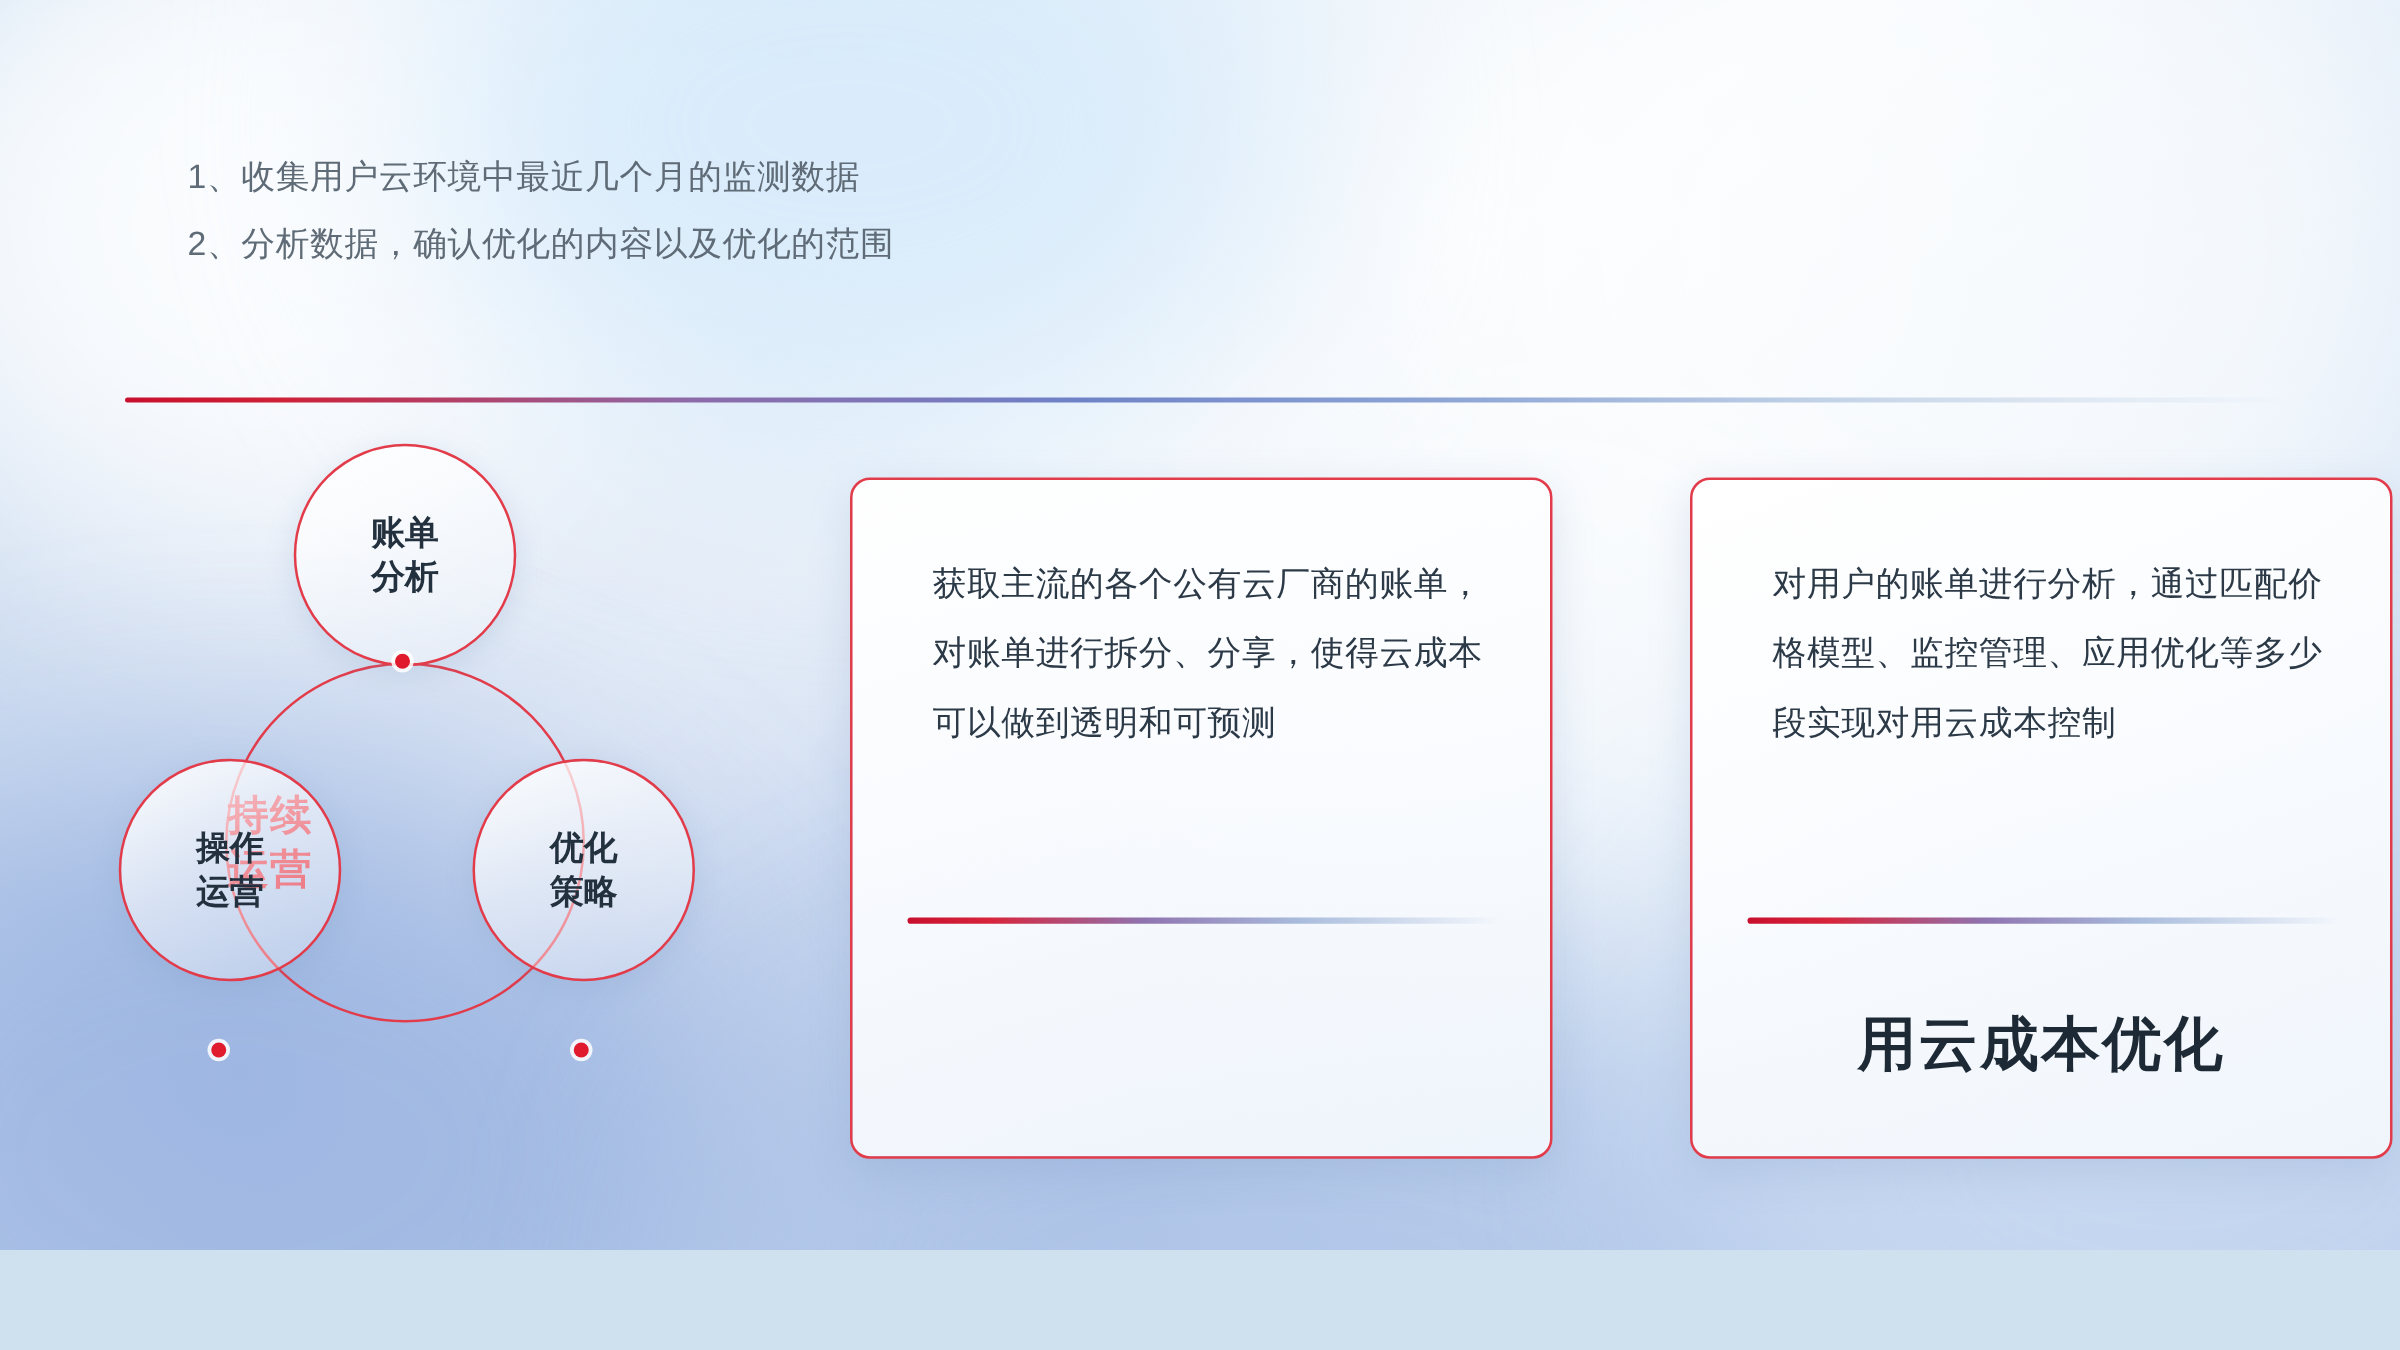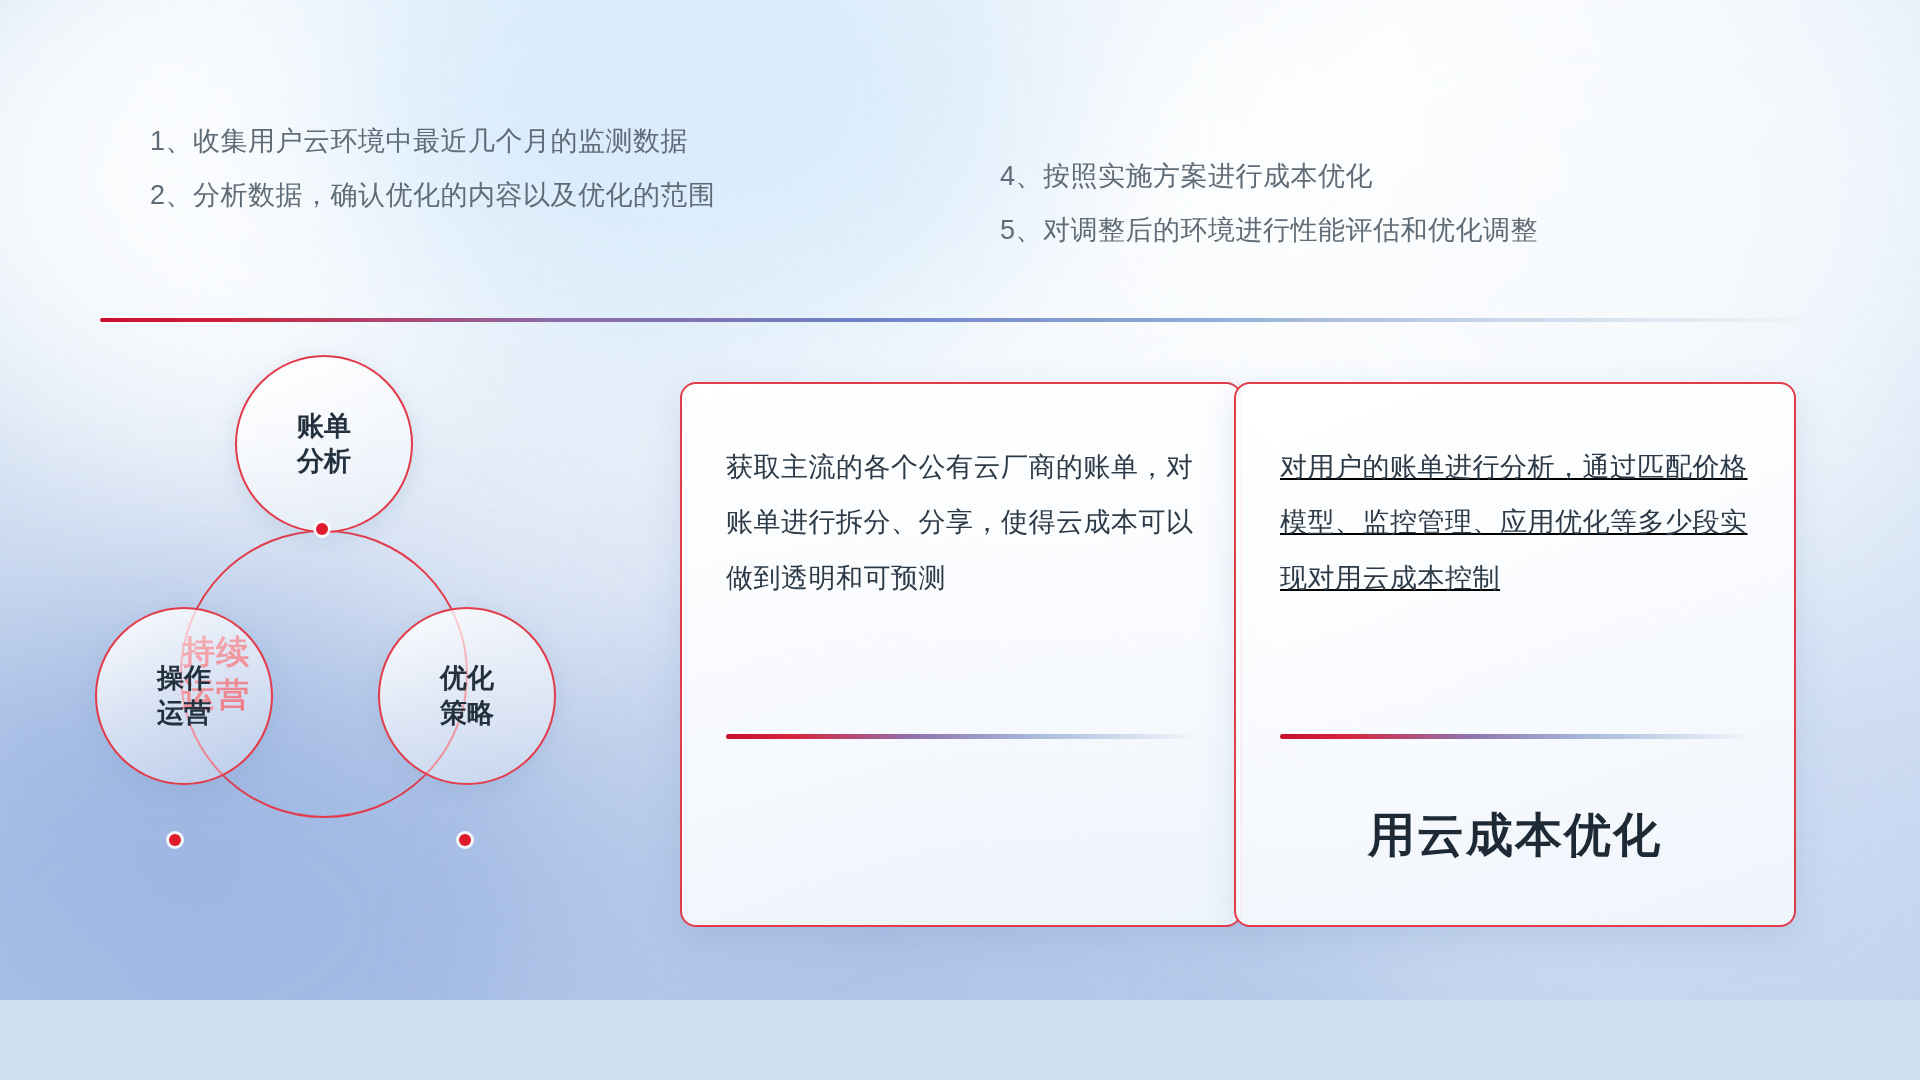--- a/index.html
+++ b/index.html
@@ -124,26 +124,27 @@
     width: 562px;
     height: 545px;
     border: 2px solid #e23b4a;
     border-radius: 16px;
     background: linear-gradient(160deg, rgba(255,255,255,0.97) 0%, rgba(252,253,255,0.93) 40%, rgba(243,248,253,0.92) 100%);
     box-shadow: 0 10px 34px rgba(110,140,185,0.20);
     box-sizing: border-box;
     padding: 56px 44px 0 44px;
   }
   .card-1 { left: 680px; }
-  .card-2 { left: 1234px; text-decoration: underline; }
+  .card-2 { left: 1352px; }
   .card-text {
     font-size: 27px;
     line-height: 2.05;
     color: #2c3a48;
     letter-spacing: 0.5px;
+    margin-left: 20px;
   }
   .card-rule {
     position: absolute;
     left: 44px;
     bottom: 186px;
     width: 474px;
     height: 5px;
     border-radius: 3px;
     background: linear-gradient(90deg, #c8102e 0%, #d7253c 14%, #8f74b0 40%, #a9bcdc 66%, rgba(225,234,245,0) 100%);
   }
@@ -169,24 +170,20 @@
   <div class="blob b4"></div>
   <div class="blob b5"></div>
   <div class="blob b6"></div>
   <div class="blob b7"></div>
 
   <div class="list list-left">
     <div class="list-item">1、收集用户云环境中最近几个月的监测数据</div>
     <div class="list-item">2、分析数据，确认优化的内容以及优化的范围</div>
   </div>
 
-  <div class="list list-right">
-    <div class="list-item">4、按照实施方案进行成本优化</div>
-    <div class="list-item">5、对调整后的环境进行性能评估和优化调整</div>
-  </div>
 
   <div class="rule"></div>
 
   <div class="venn">
     <div class="ring-center">
       <div class="center-label">
         <div>持续</div>
         <div>运营</div>
       </div>
     </div>

